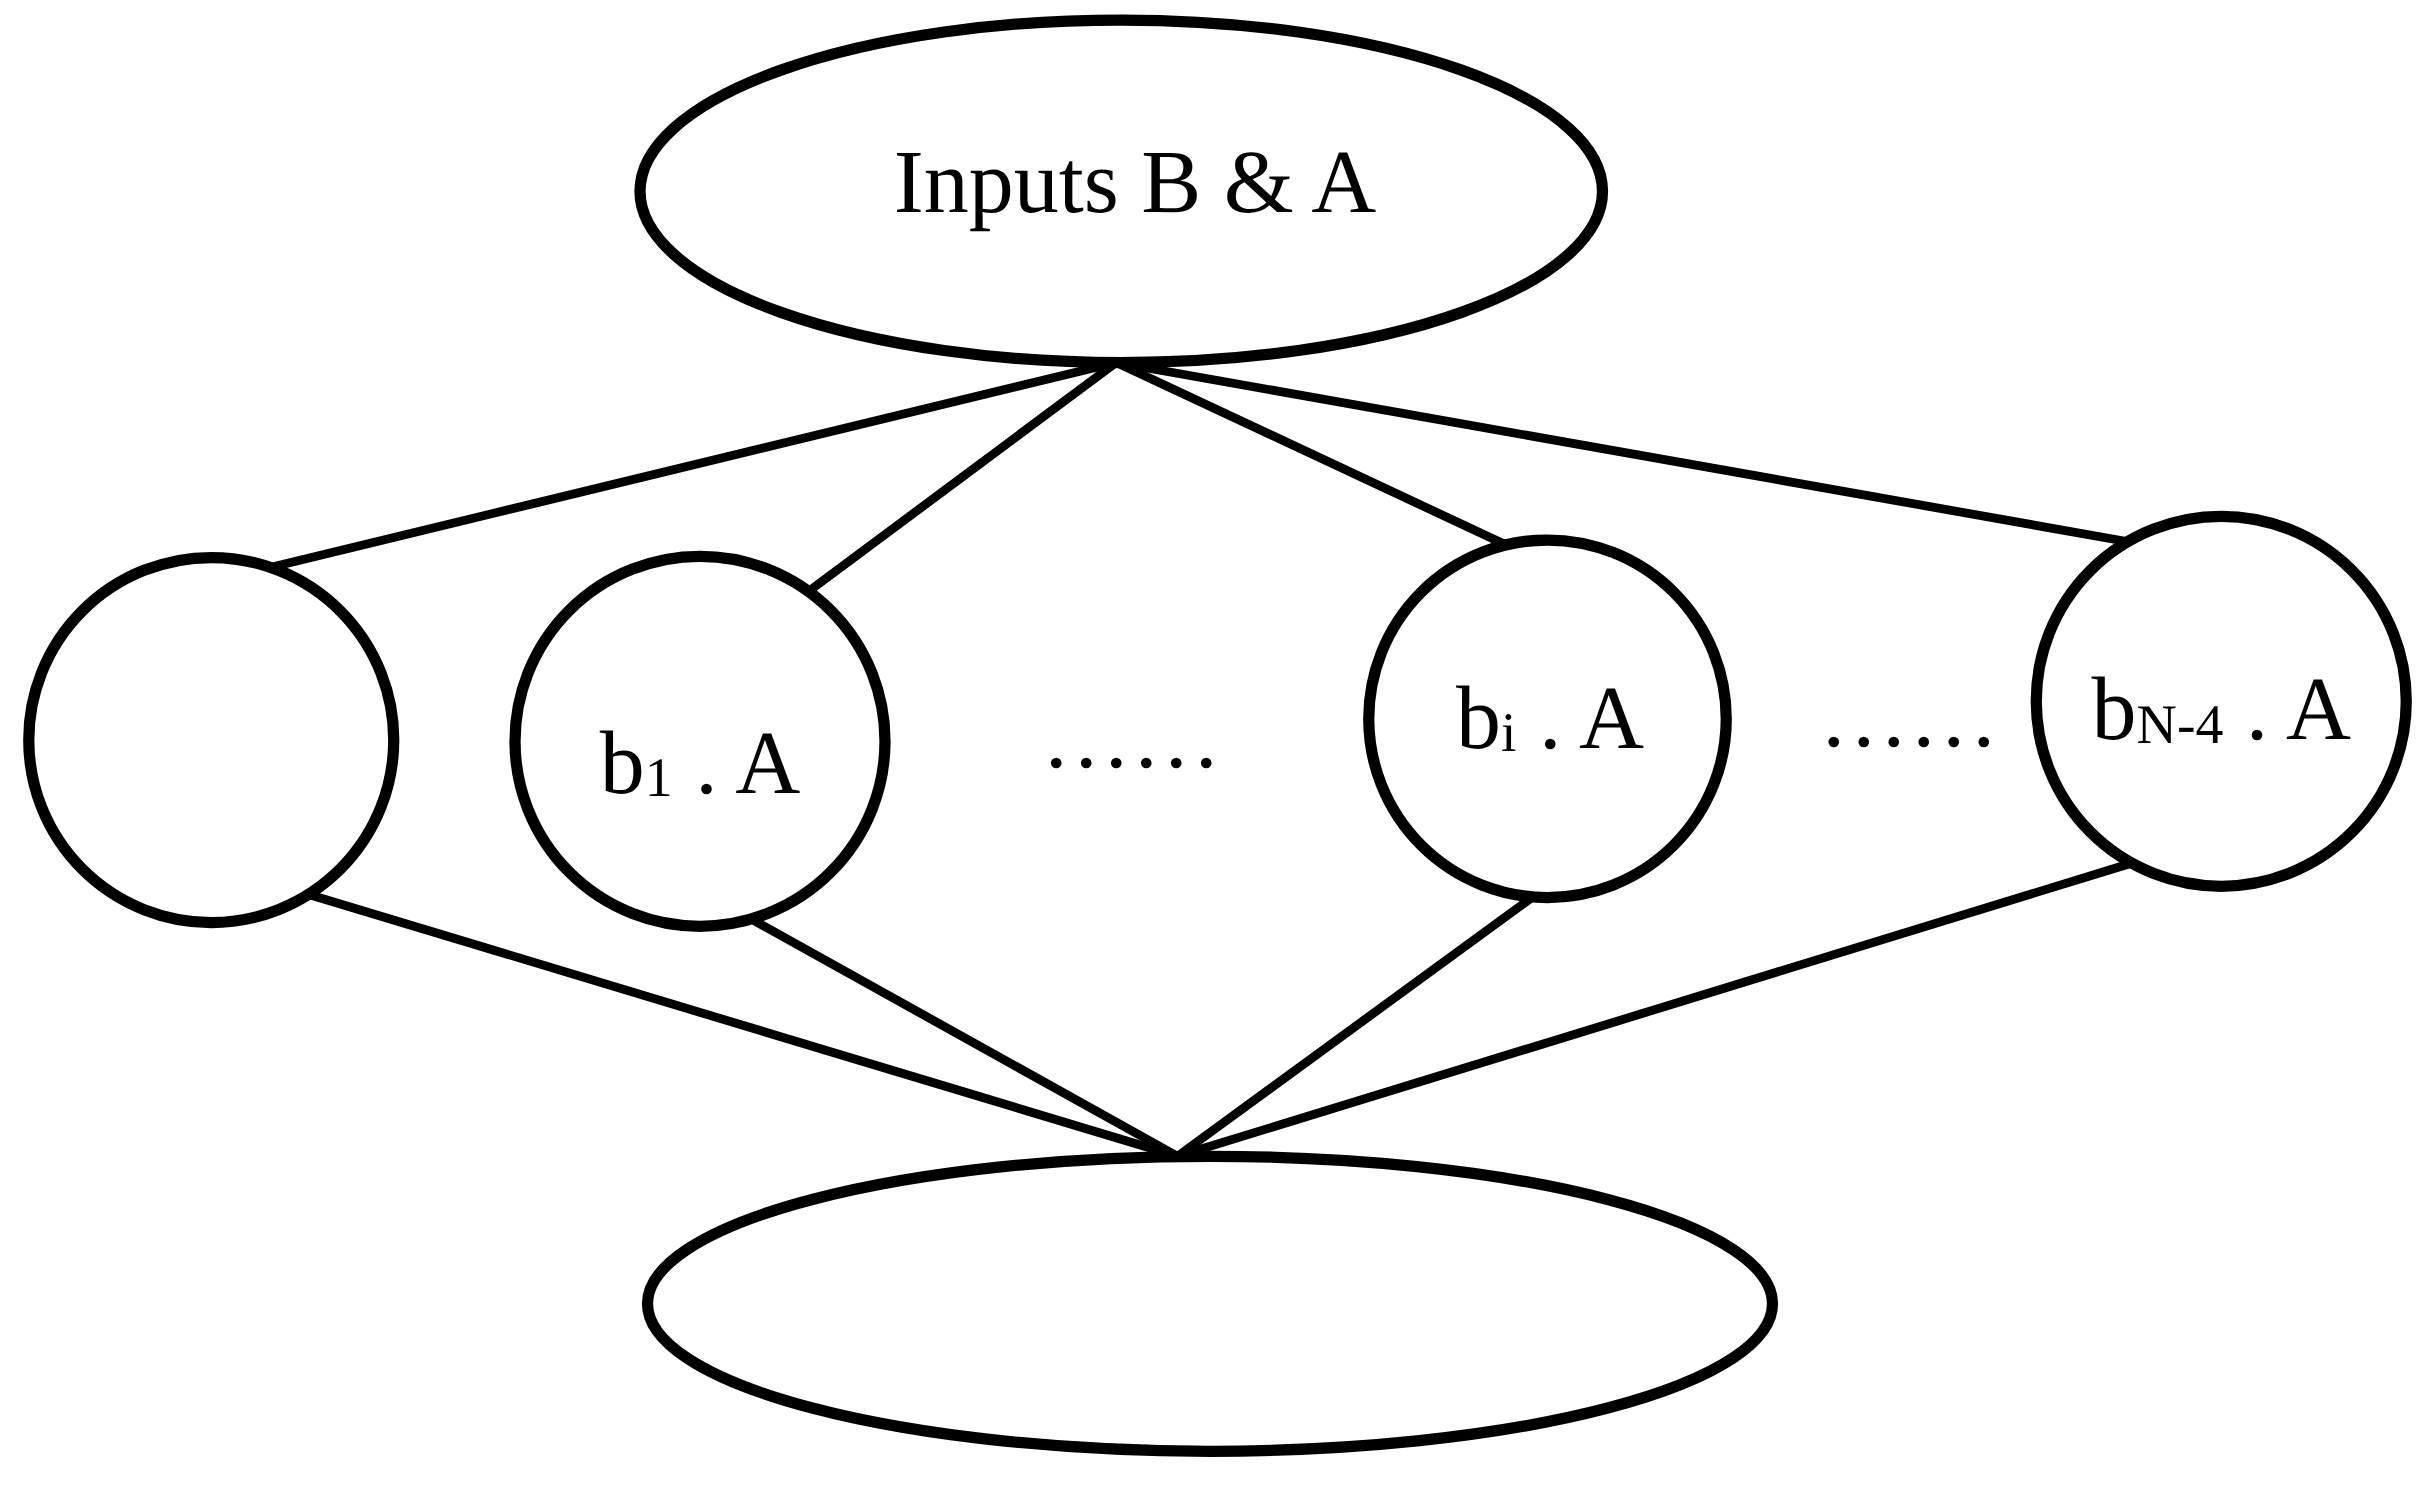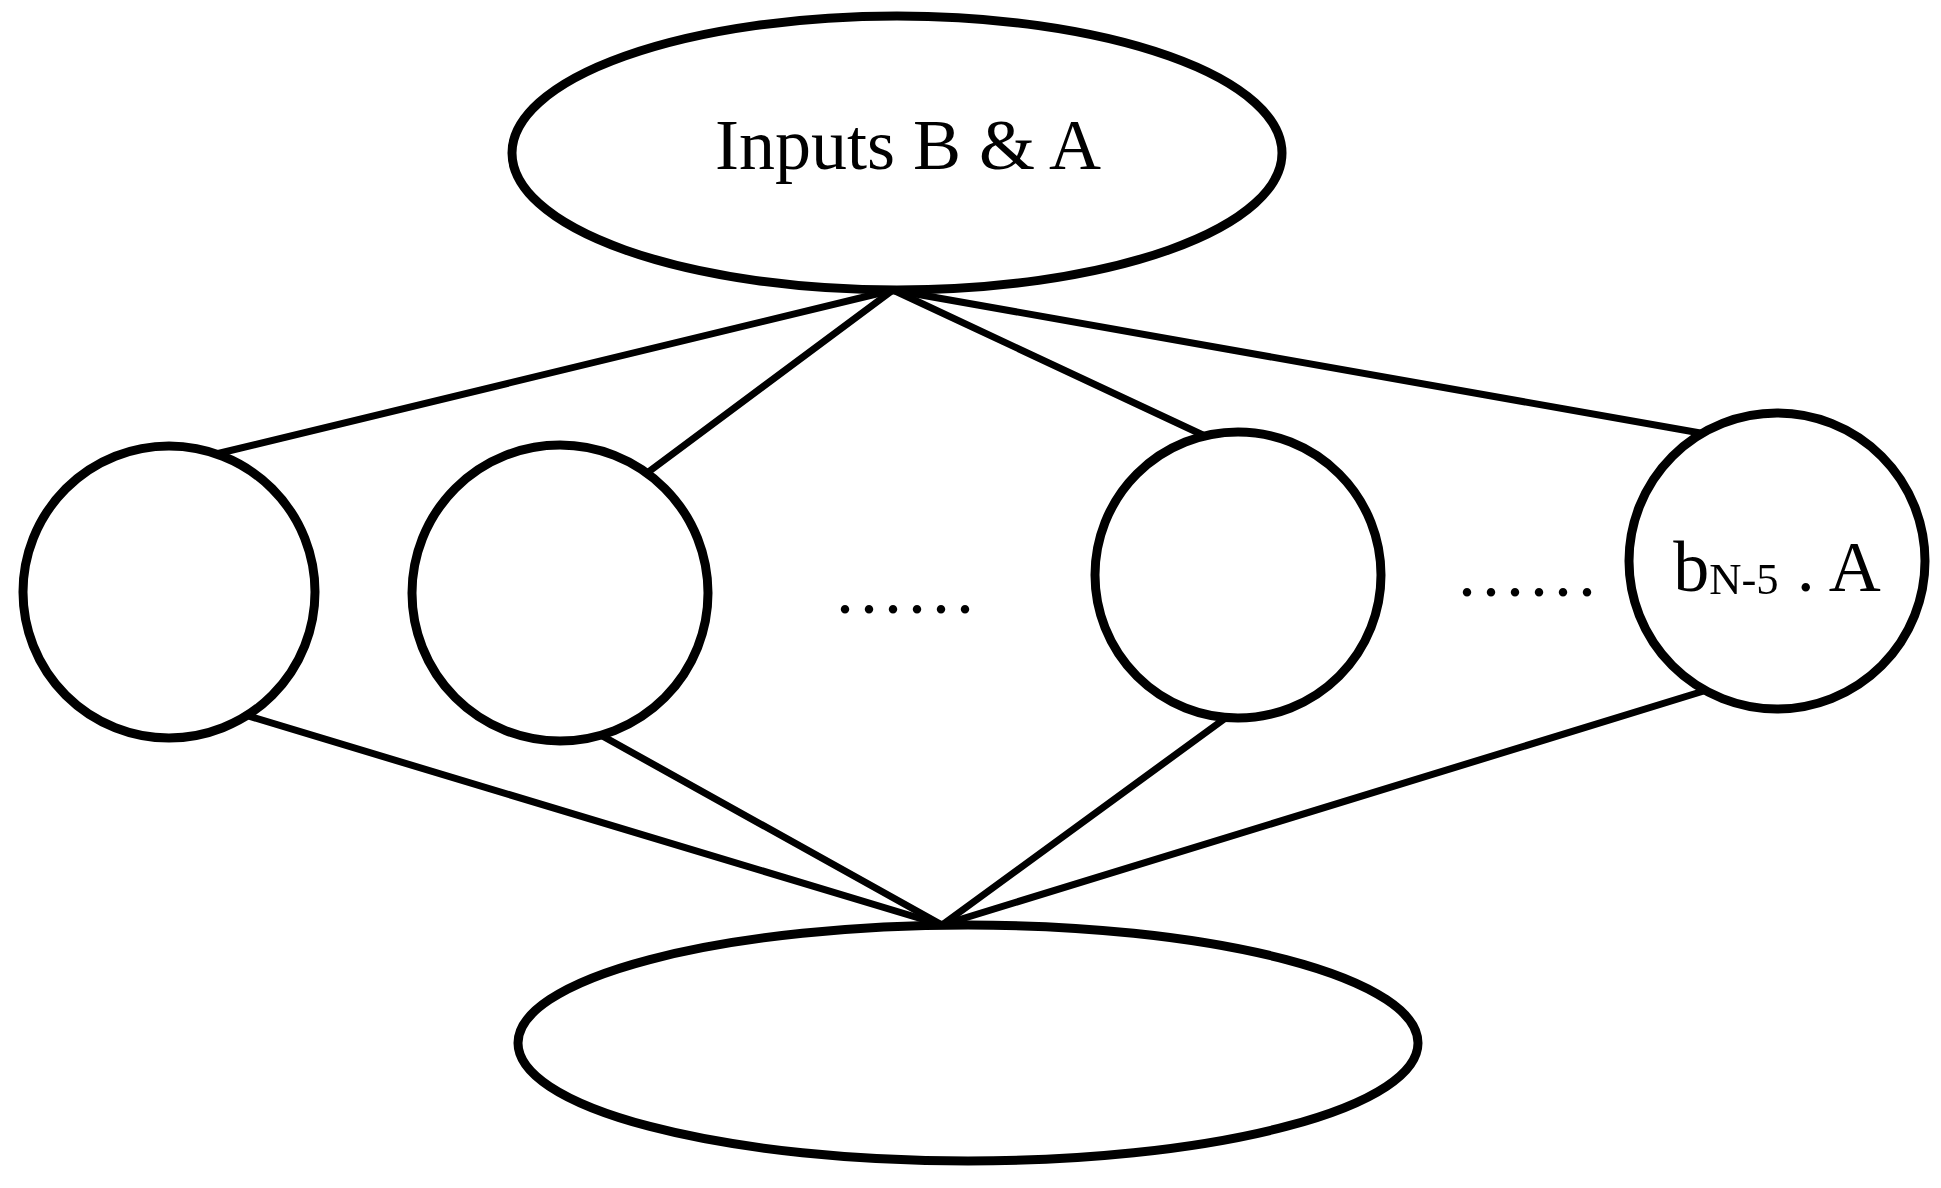--- a/index.html
+++ b/index.html
@@ -74,22 +74,24 @@
     <circle class="node-shape" cx="169" cy="592" r="146"></circle>
     <circle class="node-shape" cx="560" cy="593" r="148"></circle>
     <circle class="node-shape" cx="1238" cy="575" r="143"></circle>
     <circle class="node-shape" cx="1777" cy="561" r="148"></circle>
     <ellipse class="node-shape" cx="968" cy="1043" rx="450" ry="118"></ellipse>
   </svg>
 
   <div class="label" style="left:908px; top:146px">Inputs B &amp; A</div>
 
 
+  <div class="label" style="left:560px; top:611px"><span class="base">b</span><span class="sub">1</span><span class="suffix"> . A</span></div>
 
   <div class="label dots" style="left:908px; top:590px">......</div>
 
+  <div class="label" style="left:1240px; top:575px"><span class="base">b</span><span class="sub">i</span><span class="suffix"> . A</span></div>
 
   <div class="label dots" style="left:1530px; top:573px">......</div>
 
-  <div class="label" style="left:1777px; top:568px"><span class="base">b</span><span class="sub">N-5</span><span class="suffix"> . A</span></div>
+  <div class="label" style="left:1777px; top:568px"><span class="base">b</span><span class="sub">N-4</span><span class="suffix"> . A</span></div>
 
 
 </div>
 
 </body></html>

